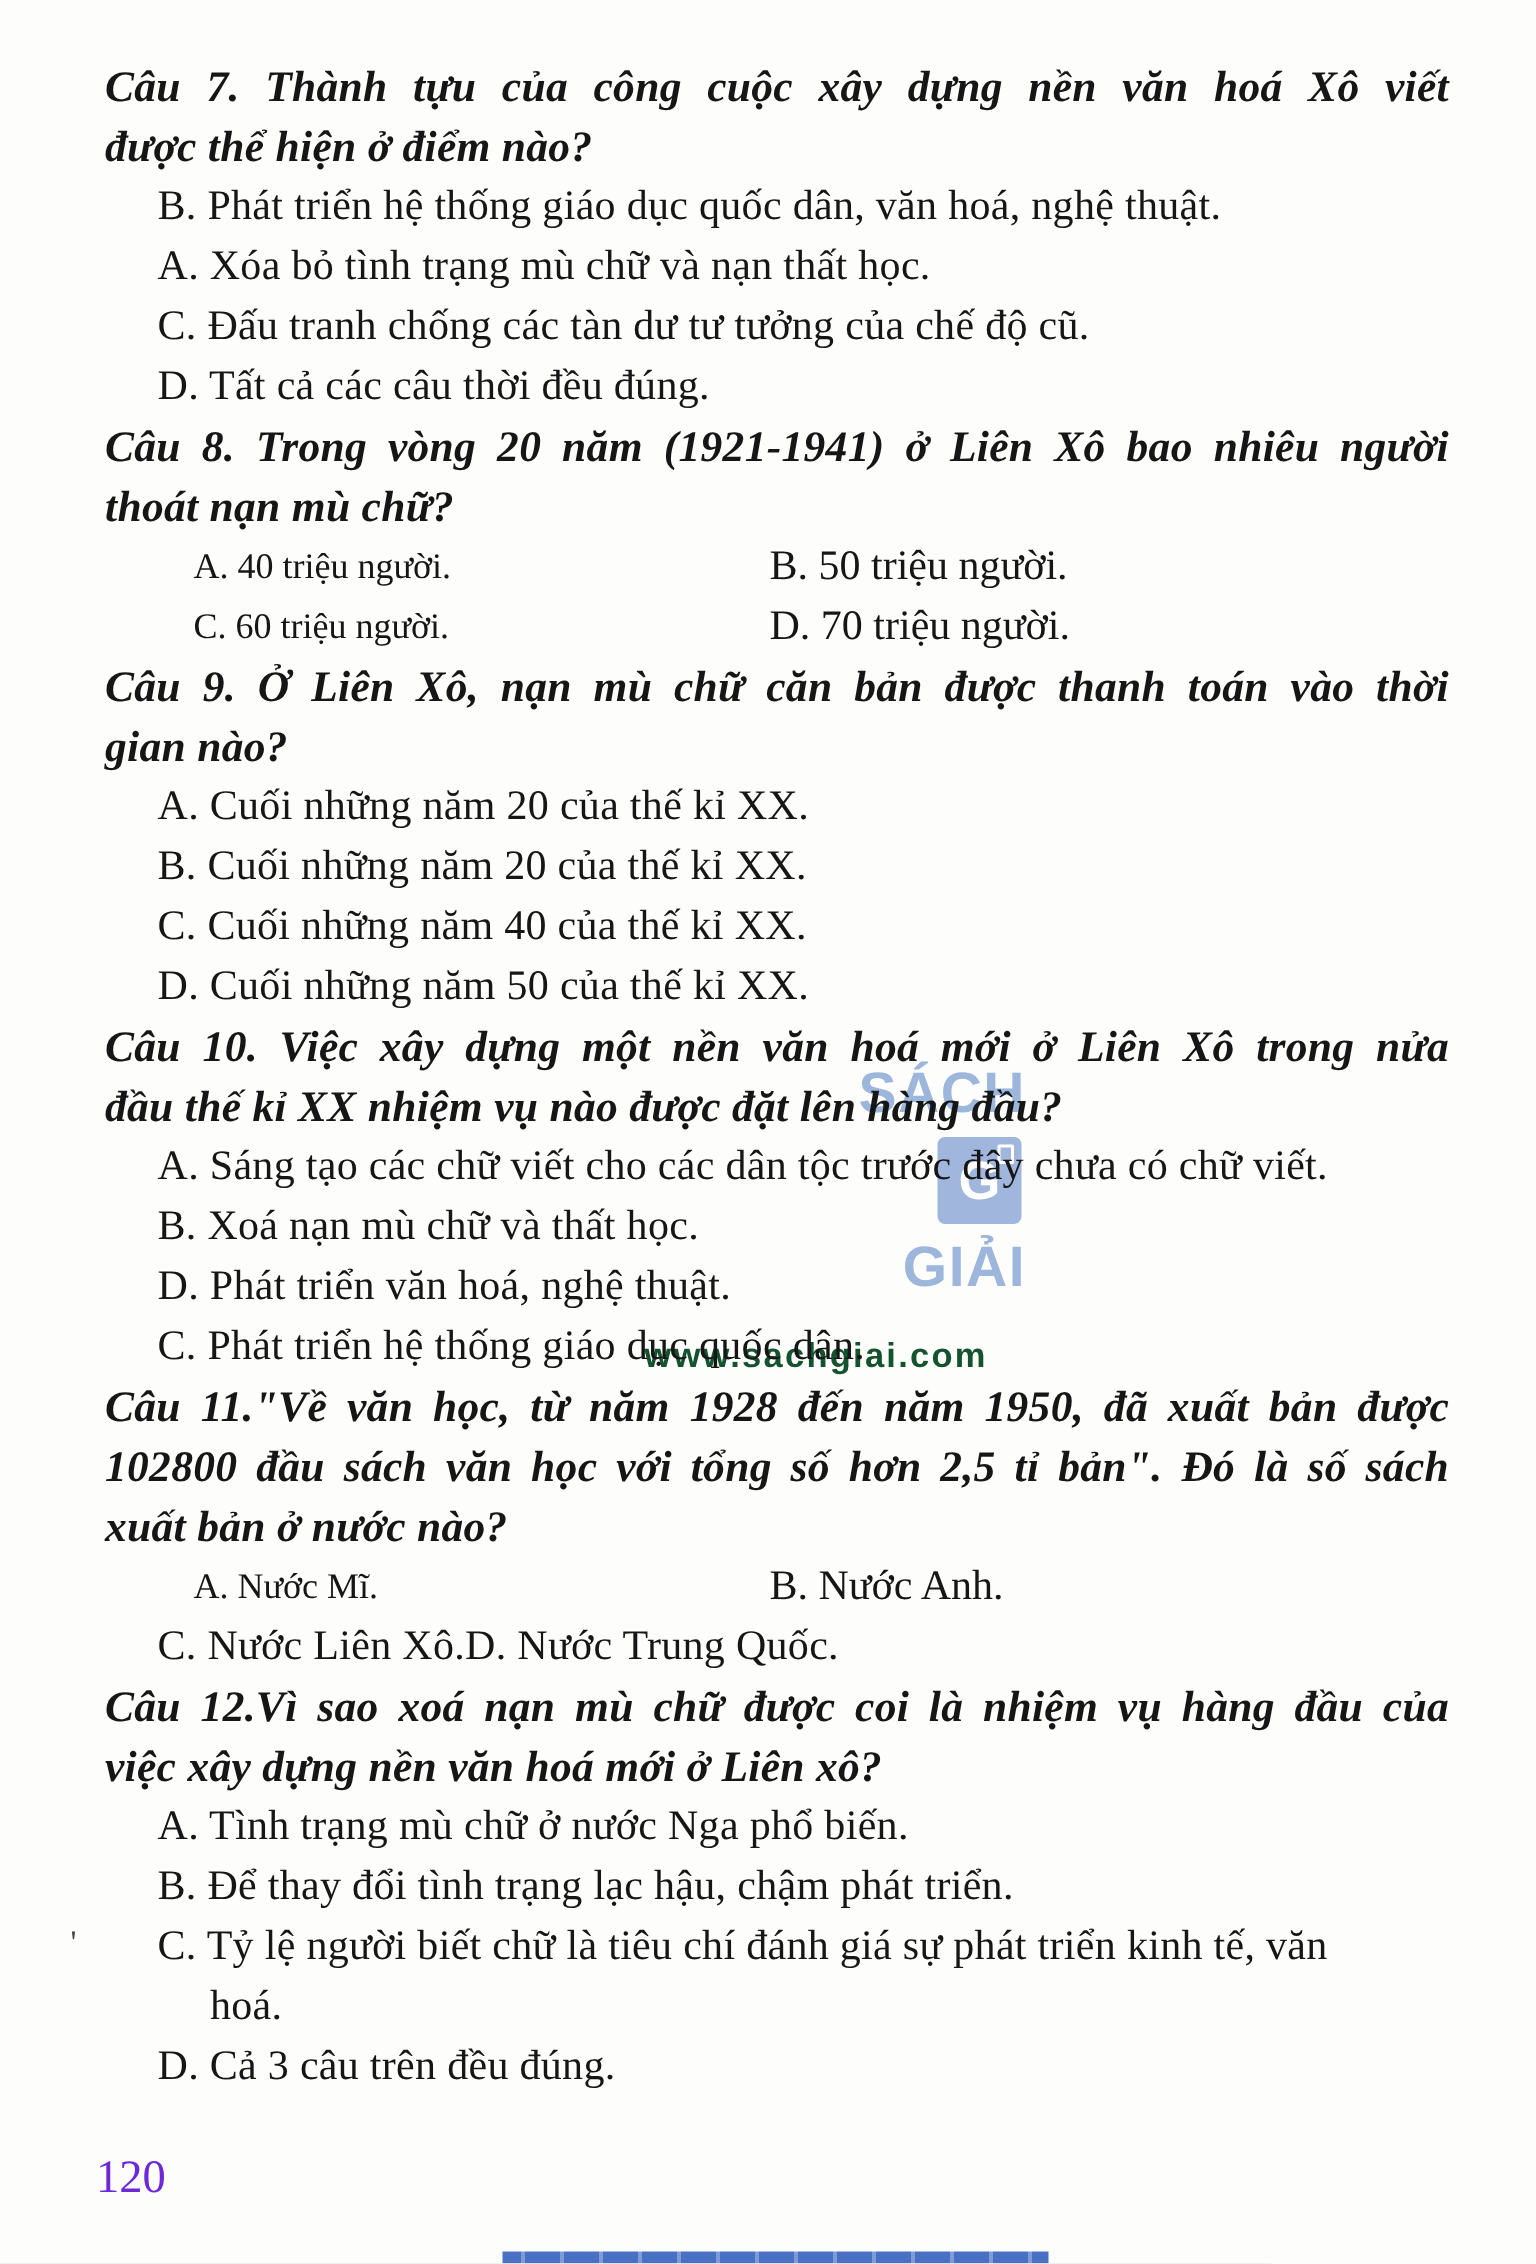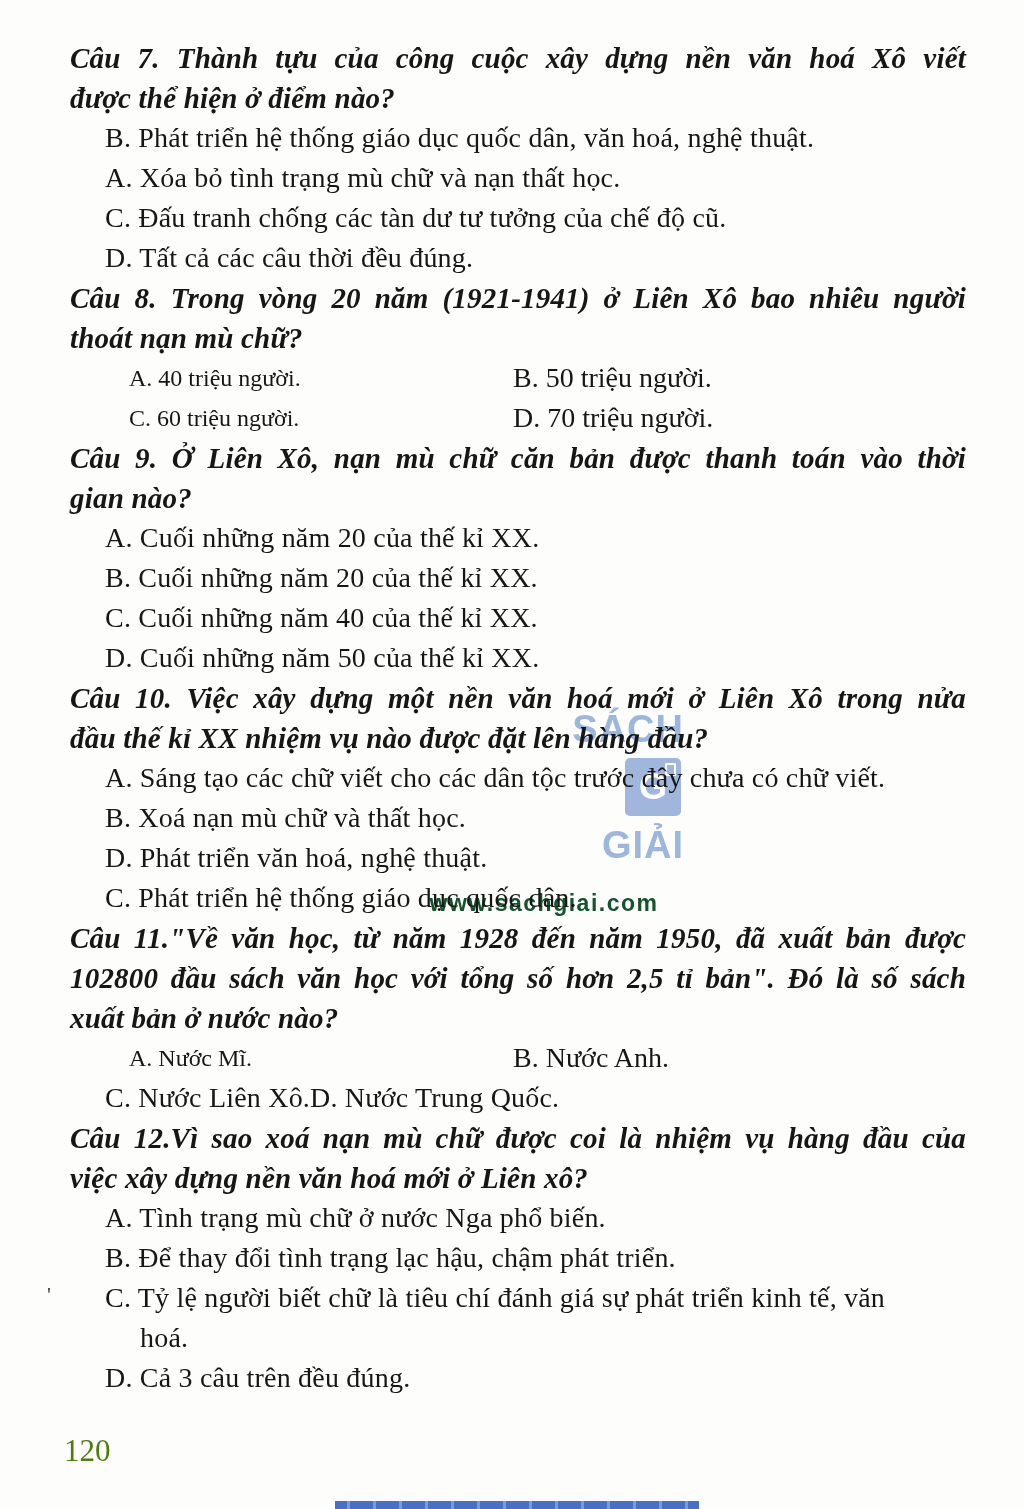--- a/index.html
+++ b/index.html
@@ -95,21 +95,21 @@
     font-size: 23px;
     font-weight: bold;
     letter-spacing: 1.5px;
     color: #14532d;
   }
   .pagenum {
     position: absolute;
     left: 64px; top: 1434px;
     font-size: 31px;
     line-height: 34px;
-    color: #4d7c0f;
+    color: #6d28d9;
     z-index: 2;
   }
   .stray-tick {
     position: absolute;
     left: 47px; top: 1282px;
     font-size: 22px;
     color: #444;
     z-index: 2;
   }
   .footer-bar {

